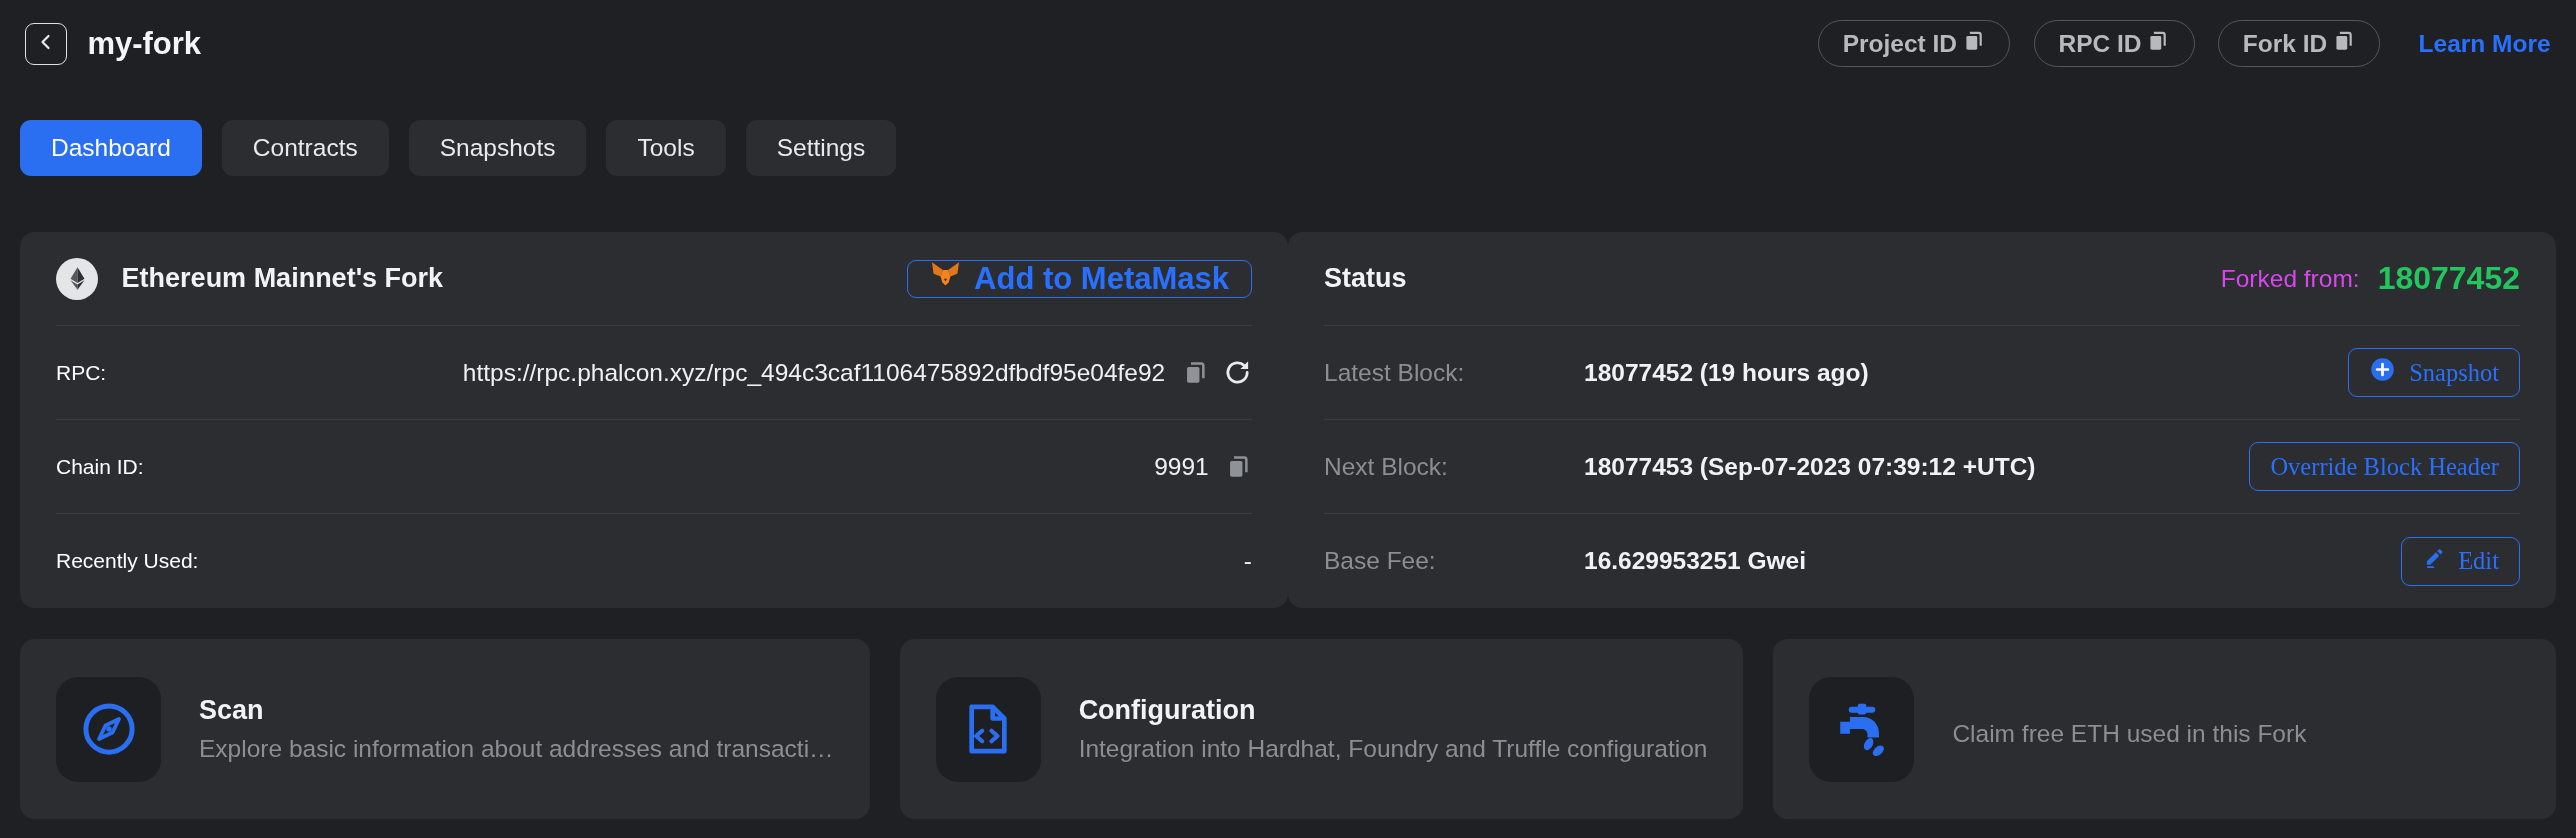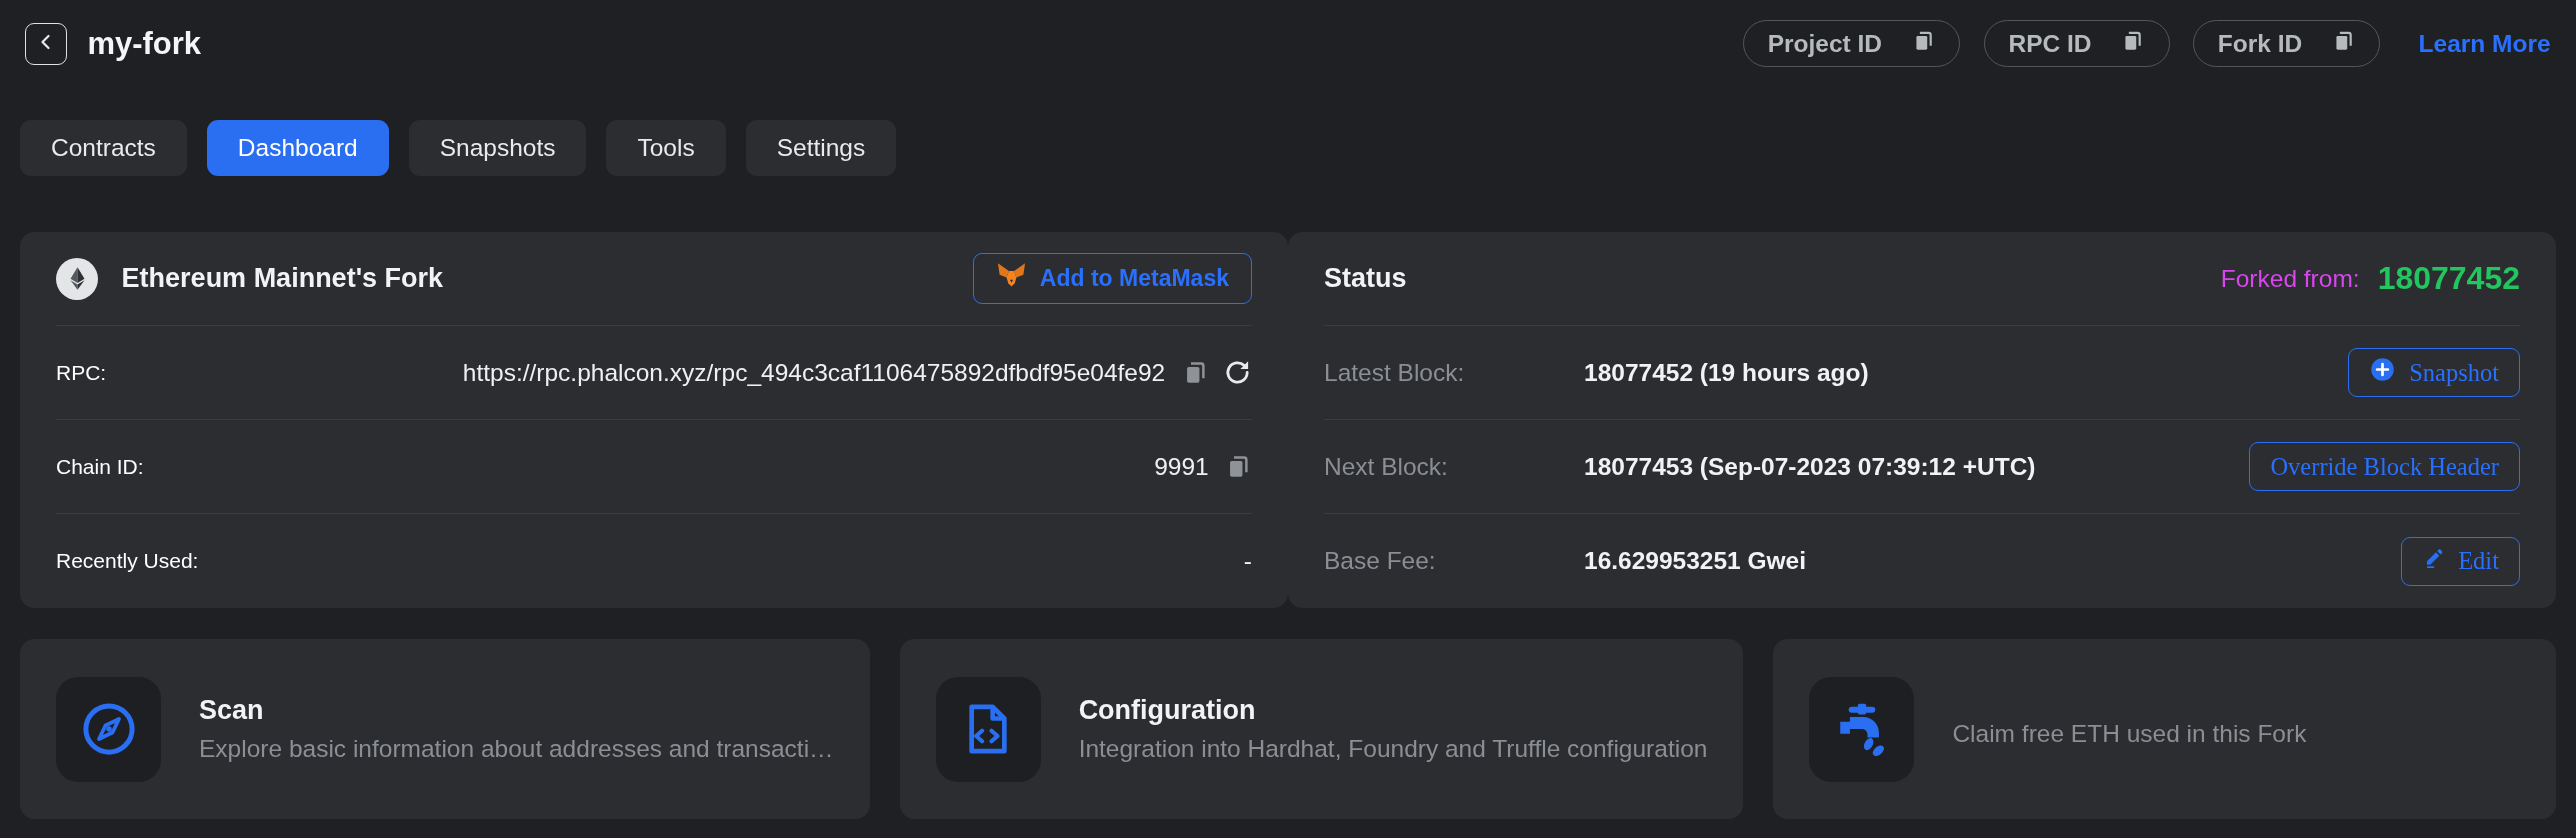--- a/index.html
+++ b/index.html
@@ -7,42 +7,42 @@
               font-family:"Liberation Sans", sans-serif; }
 
   
   .topbar { display:flex; align-items:center; padding:20px 25.4px 0 25.4px; }
   .back-btn { width:42px; height:42px; background:transparent; border:1.8px solid #dfe1e3;
               border-radius:9px; display:flex; align-items:center; justify-content:center; cursor:pointer; flex-shrink:0; }
   .page-title { color:#f4f5f6; font-size:31px; font-weight:bold; margin-left:20px; }
   .topbar-right { margin-left:auto; display:flex; align-items:center; gap:23.6px; }
   .pill { height:47px; border:1.8px solid #53565b; border-radius:907px; background:transparent;
           color:#b7babd; font-size:24.5px; font-weight:600; display:flex; align-items:center;
-          gap:30px; padding:0 23.6px; cursor:pointer; }
+          gap:5px; padding:0 23.6px; cursor:pointer; }
   .learn-more { color:#2970ff; font-size:24.5px; font-weight:600; margin-left:14.5px; text-decoration:none; cursor:pointer; }
 
   
   .tabs { display:flex; gap:20px; margin:53px 0 0 20px; }
   .tab { height:56px; border:none; border-radius:11px; padding:0 31px; font-size:24.5px;
          color:#e8eaec; background:#2b2d31; display:flex; align-items:center; cursor:pointer;
          font-family:inherit; }
   .tab.active { background:#2a6ff2; color:#ffffff; }
 
   
   .cards-row { display:grid; grid-template-columns:1fr 1fr; margin:56px 20px 0; }
   .card { background:#2b2d31; border-radius:14.5px; padding:0 36px; }
   .crow { height:94px; display:flex; align-items:center; }
   .crow:not(:last-child) { border-bottom:1.8px solid #3a3d41; }
 
   .card-title { color:#f2f3f5; font-size:27px; font-weight:bold; }
   .eth-badge { width:42px; height:42px; border-radius:50%; background:#e3e5e7;
                display:flex; align-items:center; justify-content:center; margin-right:23.6px; flex-shrink:0; }
 
-  .outline-btn { height:51px; border:1.8px solid #2a6ff2; border-radius:9px; background:transparent;
-                 color:#2970ff; font-size:23px; font-weight:500; display:flex; align-items:center;
+  .outline-btn { height:38px; border:1.8px solid #2a6ff2; border-radius:9px; background:transparent;
+                 color:#2970ff; font-size:31px; font-weight:500; display:flex; align-items:center;
                  gap:12.7px; padding:0 22px; cursor:pointer; font-family:inherit; }
   .mm-btn { margin-left:auto; font-weight:600; }
 
   .row-label { color:#ffffff; font-size:21px; }
   .row-value { margin-left:auto; color:#eef0f2; font-size:24.5px; font-weight:500; }
   .icon-btn { background:none; border:none; cursor:pointer; display:flex; align-items:center; padding:0; }
   .icon-copy { color:#8f9296; margin-left:16.3px; }
   .icon-refresh { color:#e8eaec; margin-left:14.5px; }
 
   .forked { margin-left:auto; display:flex; align-items:center; gap:18px; }
@@ -102,22 +102,22 @@
             <path d="M8 4h9a2 2 0 0 1 2 2v11" fill="none" stroke="currentColor" stroke-width="2.2"></path>
             <rect x="4.5" y="7" width="11" height="14" rx="1.5" fill="currentColor"></rect>
           </svg>
       </span>
     </button>
     <a class="learn-more">Learn More</a>
   </div>
 </header>
 
 <nav class="tabs">
+  <button class="tab active">Dashboard</button>
   <button class="tab">Contracts</button>
-  <button class="tab active">Dashboard</button>
   <button class="tab">Snapshots</button>
   <button class="tab">Tools</button>
   <button class="tab">Settings</button>
 </nav>
 
 <section class="cards-row">
 
   <div class="card">
     <div class="crow">
       <span class="eth-badge">

